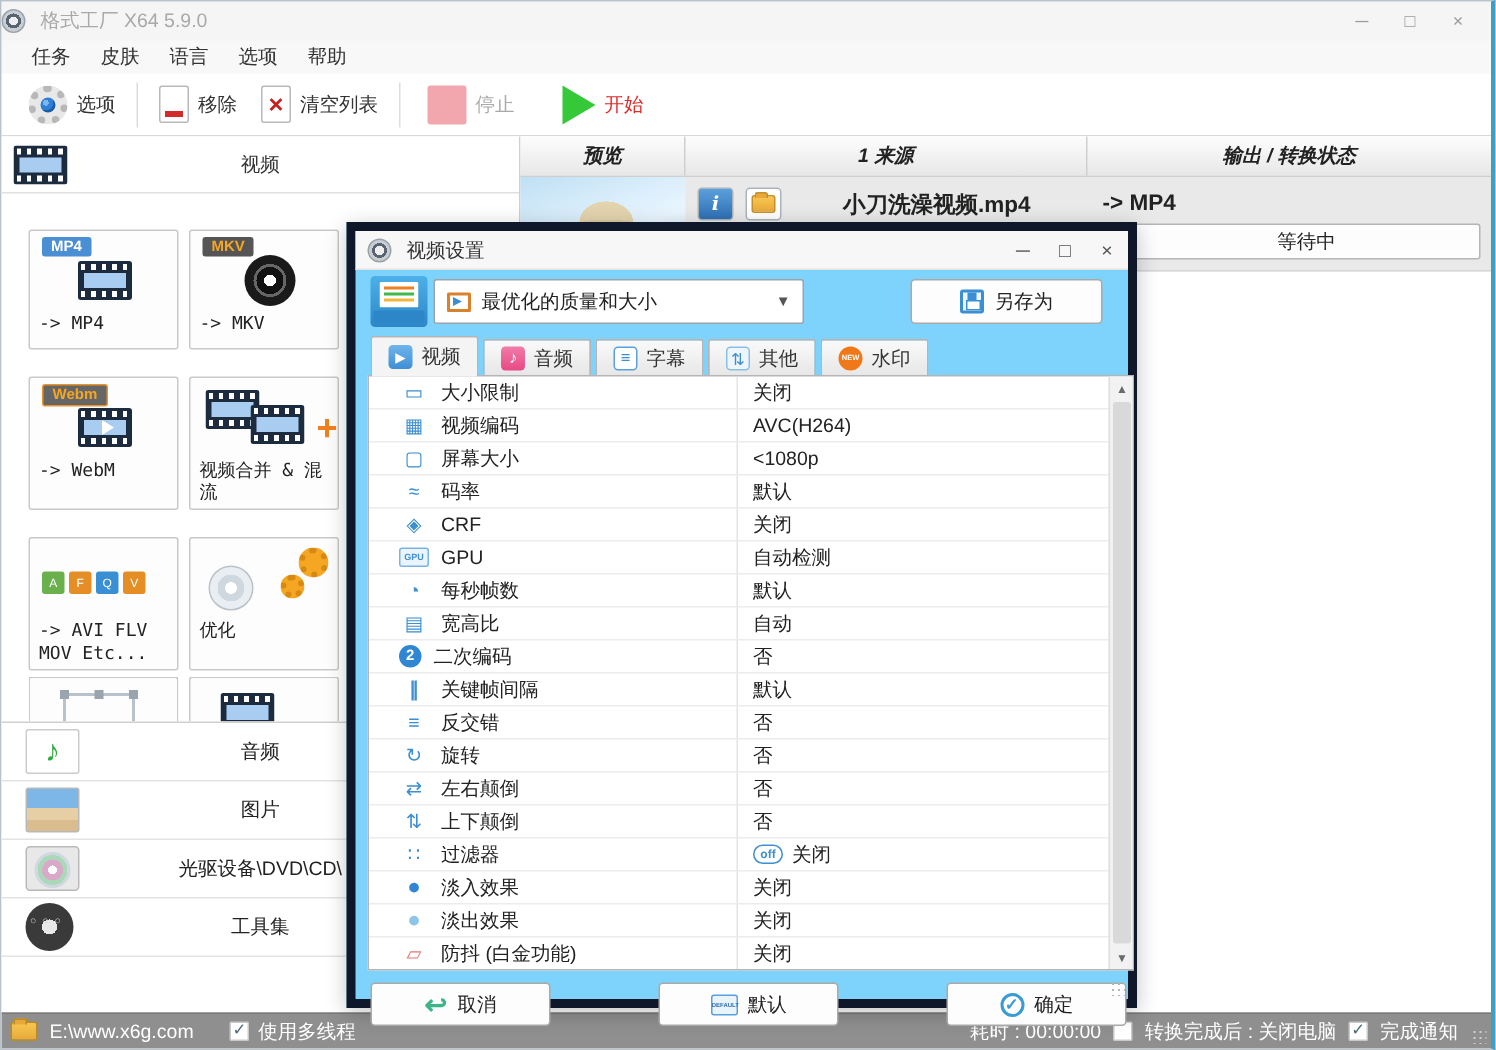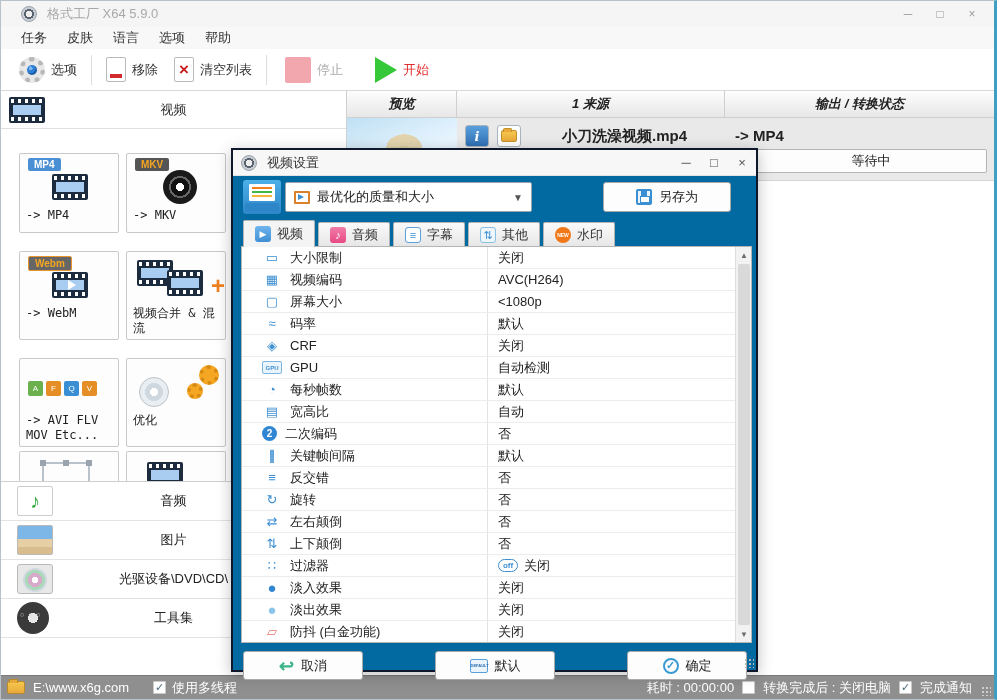--- a/index.html
+++ b/index.html
@@ -4,21 +4,21 @@
 <style>
   * { margin:0; padding:0; box-sizing:border-box; }
   html,body { width:997px; height:700px; }
   body { font-family:"Liberation Sans", sans-serif; font-size:13px; color:#222; background:#fff; }
 
   .app { position:relative; width:997px; height:700px; background:#f2f2f2; overflow:hidden;
          border:1px solid #b9c2c9; border-right:3px solid #3f9ec4; }
 
   
   .titlebar { position:absolute; left:0; top:0; right:0; height:26px; background:#f5f5f5;
-              display:flex; align-items:center; padding-left:20px; }
+              display:flex; align-items:center; padding-left:0; }
   .app-ico { width:16px; height:16px; border-radius:50%;
              background:radial-gradient(circle at 50% 50%, #eee 0 3px, #5a6470 3px 5px, #c9ced4 5px 8px);
              border:1px solid #9aa2aa; flex:none; }
   .win-title { margin-left:10px; color:#a9a9a9; font-size:13px; }
   .win-btns { position:absolute; right:6px; top:0; height:26px; display:flex; }
   .win-btn { width:32px; height:26px; display:flex; align-items:center; justify-content:center;
              color:#9b9b9b; font-size:12px; cursor:default; }
 
   
   .menubar { position:absolute; left:0; top:26px; right:0; height:22px; background:#f8f8f8;
@@ -156,22 +156,22 @@
                background:#e8a93a; border:1px solid #b98a2a; border-bottom:none; }
   .sb-path { margin-left:8px; }
   .chk { width:13px; height:13px; background:#fff; border:1px solid #c9c9c9; border-radius:1px; flex:none;
          display:flex; align-items:center; justify-content:center; color:#4a6a7a; font-size:11px; line-height:1; }
   .sb-gap { margin-left:24px; display:flex; align-items:center; gap:6px; }
   .sb-right { margin-left:auto; display:flex; align-items:center; gap:8px; margin-right:22px; }
   .grip { position:absolute; right:3px; bottom:3px; width:10px; height:10px;
           background:radial-gradient(circle,#cfcfcf 0 1px,#0000 1px) 0 0/4px 4px; }
 
   
-  .dialog { position:absolute; left:230px; top:147px; width:527px; height:524px; background:#0369a1;
-            border:2px solid #0f172a; box-shadow:0 3px 14px rgba(0,0,0,.25); z-index:10; }
+  .dialog { position:absolute; left:230px; top:147px; width:527px; height:524px; background:#7dd3fc;
+            border:6px solid #0f172a; box-shadow:0 3px 14px rgba(0,0,0,.25); z-index:10; }
   .dlg-titlebar { height:26px; display:flex; align-items:center; padding-left:8px; background:#f7f7f7;
                   border-bottom:1px solid #e3e3e3; }
   .dlg-title { margin-left:10px; color:#333; }
   .dlg-btns { margin-left:auto; display:flex; }
   .dlg-btn { width:28px; height:26px; display:flex; align-items:center; justify-content:center; color:#555; font-size:13px; }
   .tray { position:absolute; left:10px; top:30px; width:38px; height:34px; border-radius:3px;
           background:linear-gradient(#4db0e8,#2d86c8); }
   .tray::before { content:""; position:absolute; left:6px; top:4px; width:26px; height:17px; background:#fff;
           border-radius:1px;
           background-image:linear-gradient(#f08020 0 0),linear-gradient(#3cb84c 0 0),linear-gradient(#f0b73a 0 0);

